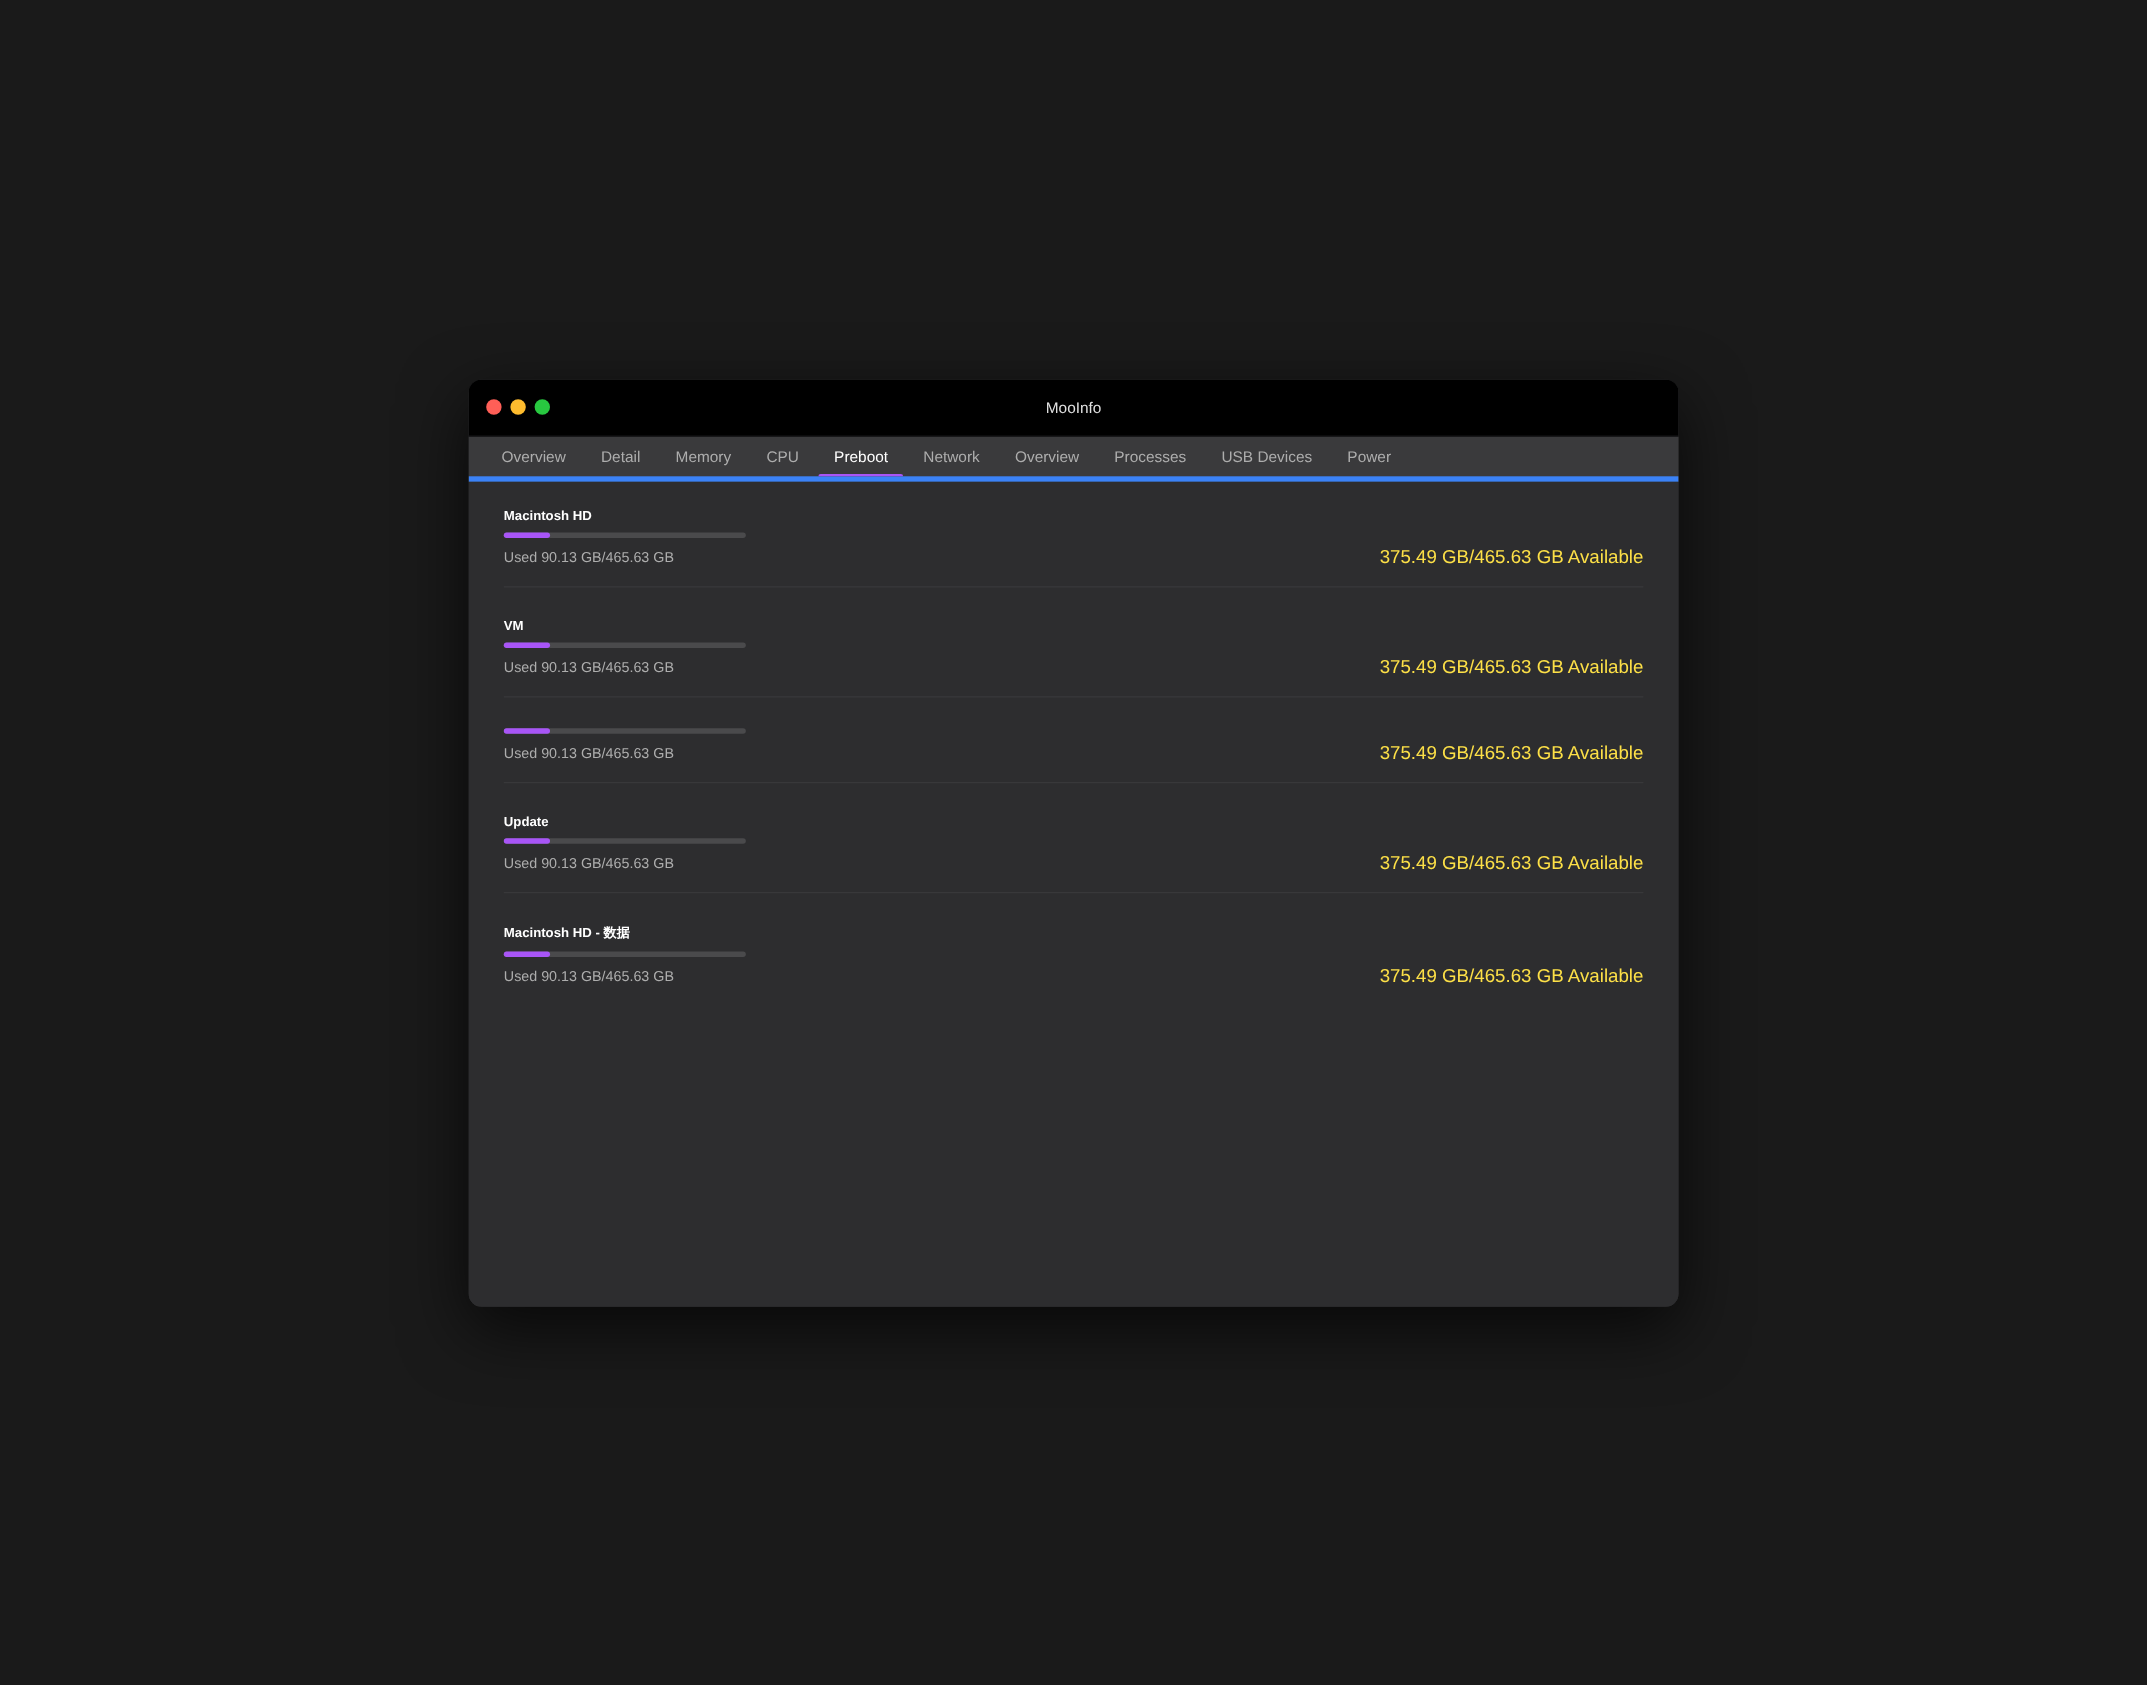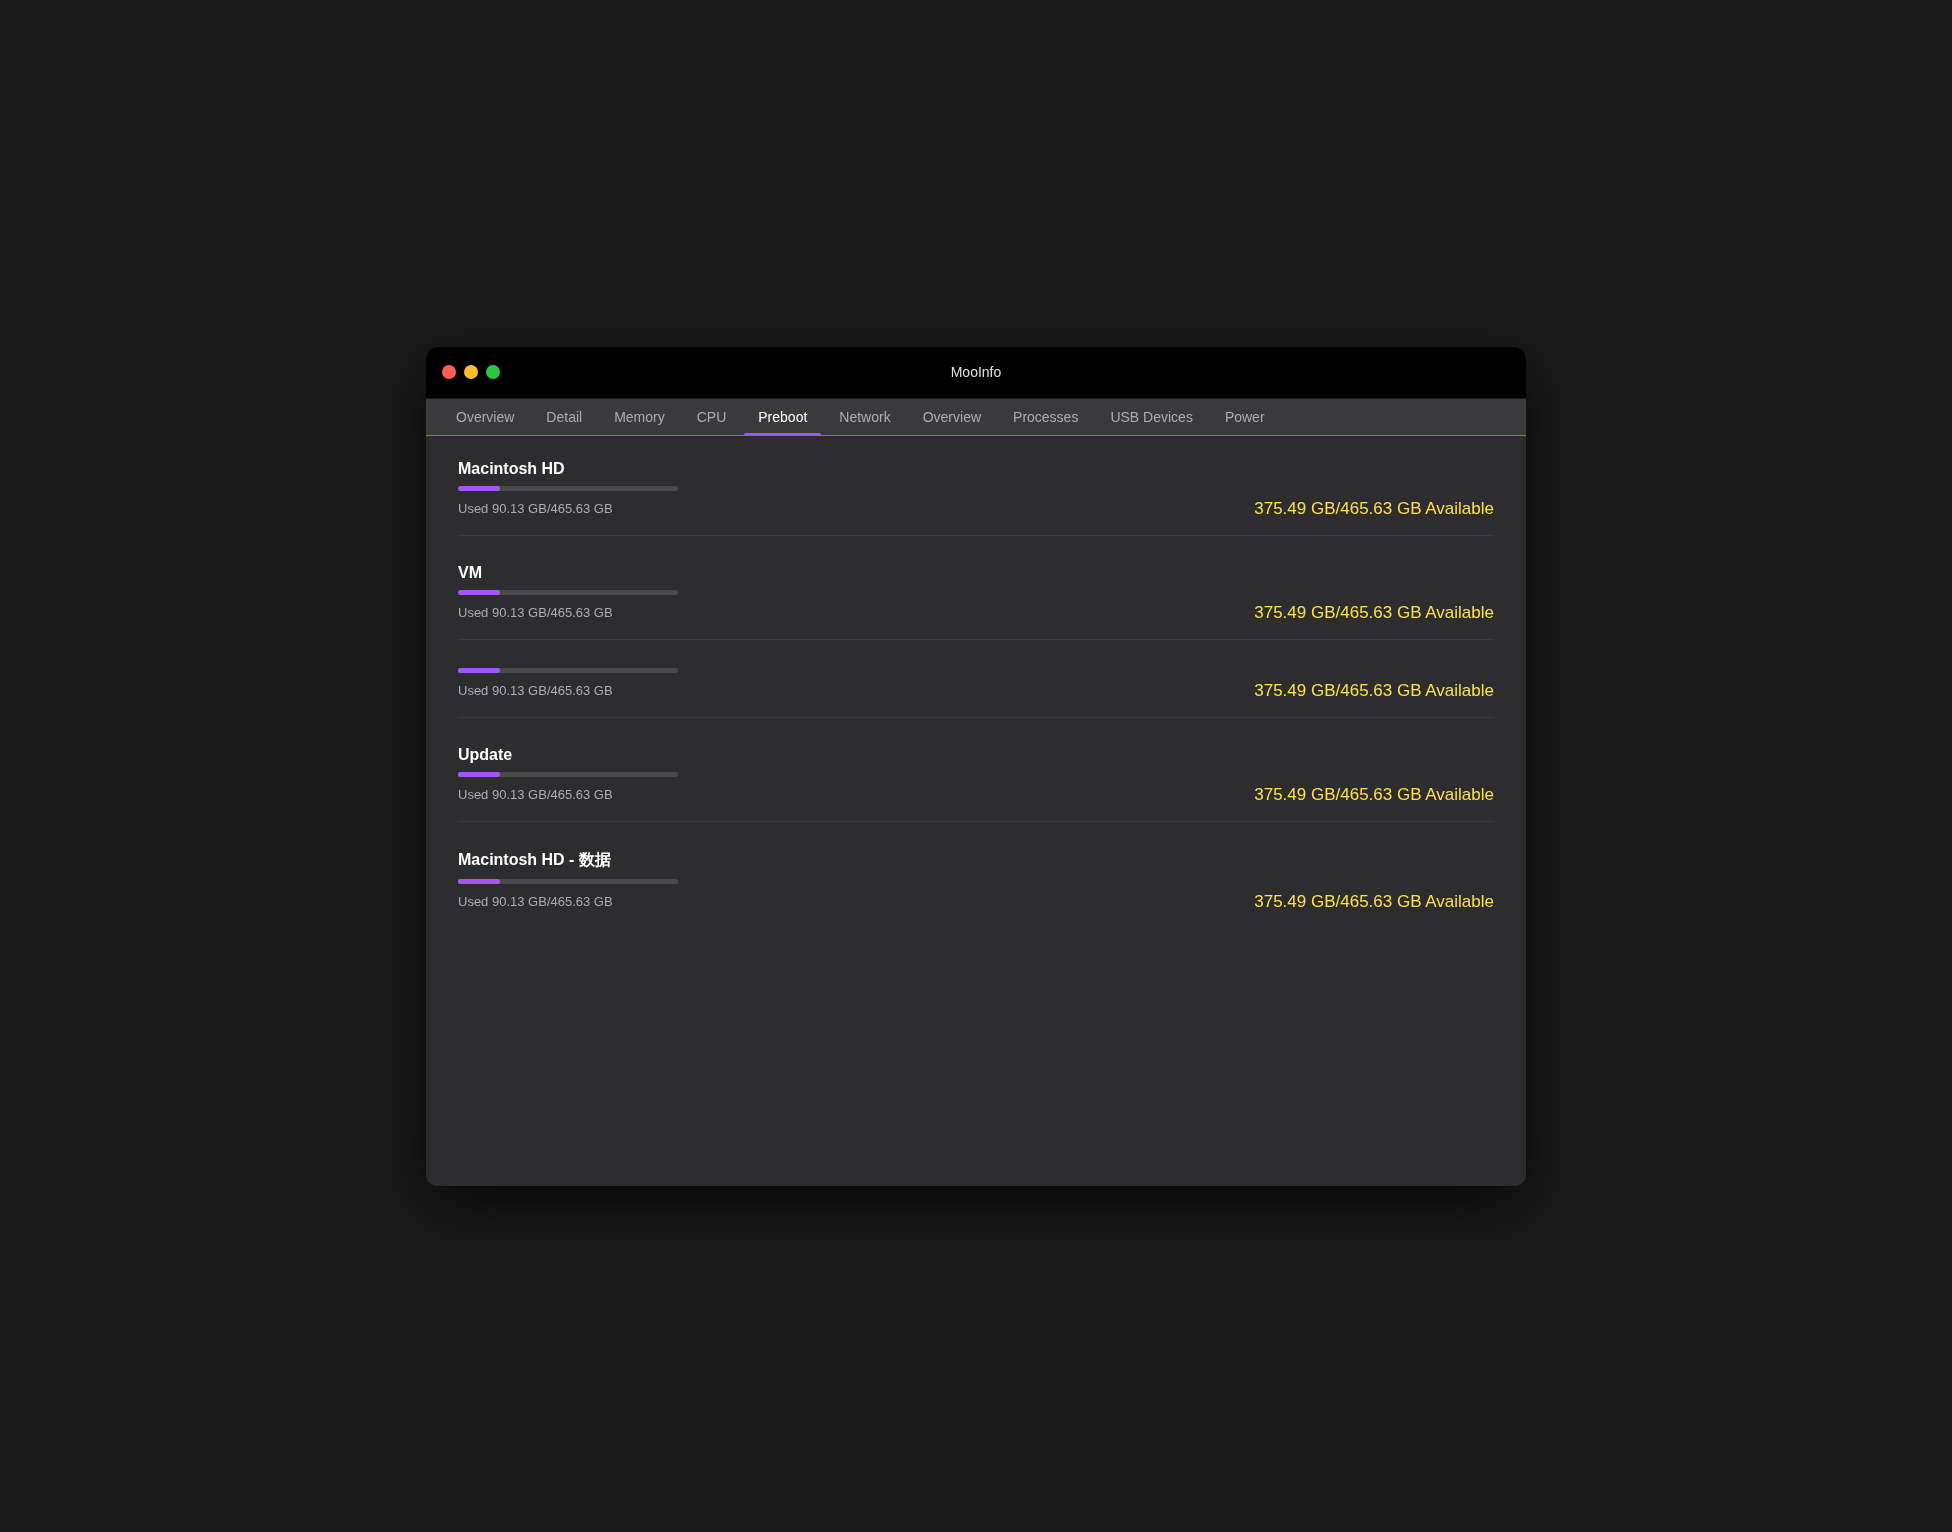--- a/index.html
+++ b/index.html
@@ -58,21 +58,21 @@
       color: #e0e0e0;
       font-size: 14px;
       font-weight: 500;
     }
 
     .tabs {
       display: flex;
       align-items: center;
       background: #3a3a3c;
       padding: 0 16px;
-      border-bottom: 1px solid #3b82f6;
+      border-bottom: 5px solid #3b82f6;
       gap: 4px;
     }
 
     .tab {
       padding: 10px 14px;
       color: #adadad;
       font-size: 14px;
       cursor: pointer;
       position: relative;
       white-space: nowrap;
@@ -98,21 +98,21 @@
       background: #2d2d2f;
       min-height: 750px;
     }
 
     .storage-item {
       margin-bottom: 28px;
     }
 
     .storage-item-name {
       color: #ffffff;
-      font-size: 16px;
+      font-size: 12px;
       font-weight: 600;
       margin-bottom: 8px;
     }
 
     .progress-bar-container {
       width: 220px;
       height: 5px;
       background: #4a4a4c;
       border-radius: 3px;
       margin-bottom: 8px;

